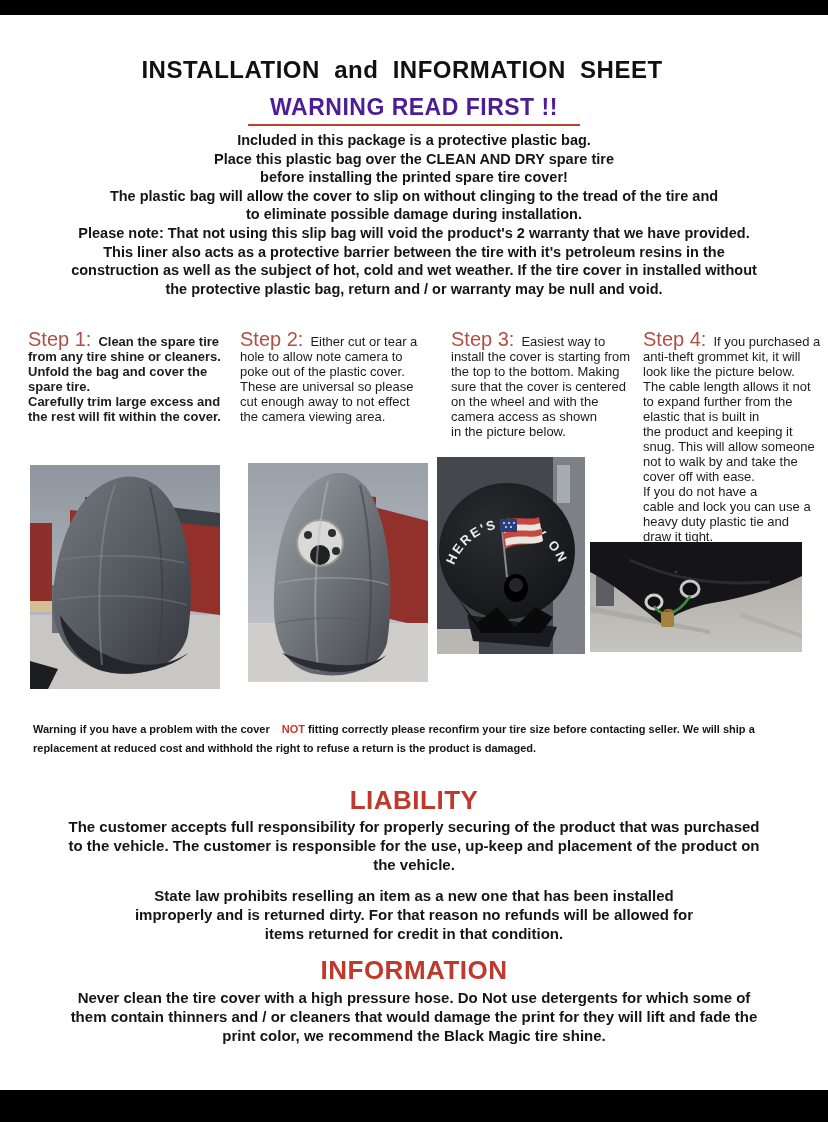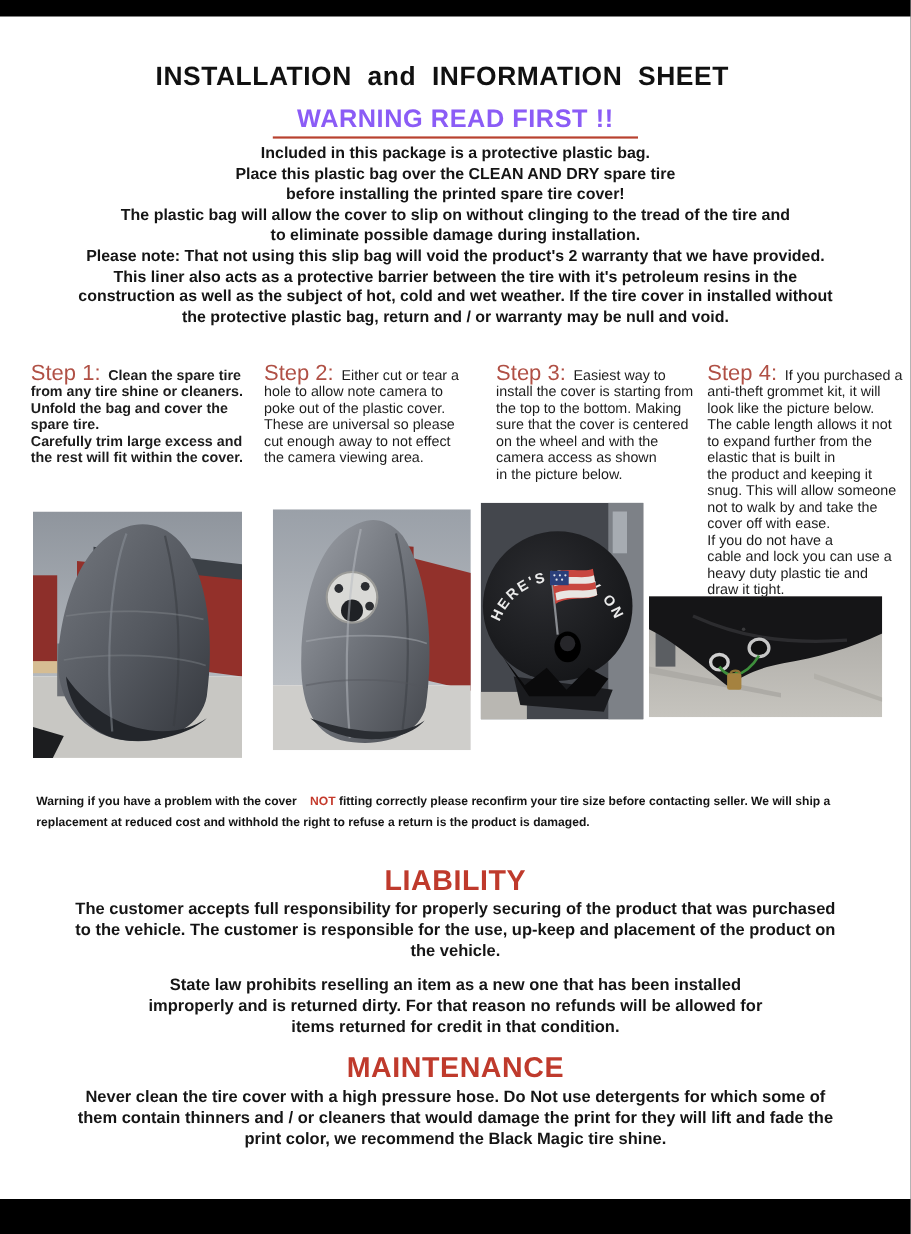--- a/index.html
+++ b/index.html
@@ -11,21 +11,21 @@
   .letterbox{position:absolute;left:0;width:828px;background:#000;}
   .bar-top{top:0;height:15px;}
   .bar-bottom{top:1090px;height:32px;}
 
   .page-title{
     position:absolute;top:56px;left:0;width:804px;text-align:center;
     font-size:24px;font-weight:700;letter-spacing:.5px;white-space:pre;color:#111;
   }
   .warn-wrap{position:absolute;top:94px;left:0;width:828px;text-align:center;}
   .warning-heading{
-    display:inline-block;font-size:23px;font-weight:700;color:#8b5cf6;
+    display:inline-block;font-size:23px;font-weight:700;color:#4c1d95;
     letter-spacing:.5px;border-bottom:2px solid #b8412f;padding:0 22px 3px 22px;
   }
   .intro{
     position:absolute;top:131px;left:14px;width:800px;text-align:center;
     font-size:14.5px;font-weight:700;line-height:18.6px;white-space:pre-line;color:#151515;
   }
 
   .step-col{position:absolute;font-size:13px;line-height:15px;color:#1c1c1c;}
   .step-label{font-size:20px;font-weight:400;color:#b05045;margin-right:7px;}
   .step-text{white-space:pre-line;}
@@ -257,18 +257,18 @@
   </div>
 
   <div class="section-heading liability-heading">LIABILITY</div>
   <div class="body-par liability-par">The customer accepts full responsibility for properly securing of the product that was purchased
 to the vehicle. The customer is responsible for the use, up-keep and placement of the product on
 the vehicle.</div>
   <div class="body-par resale-par">State law prohibits reselling an item as a new one that has been installed
 improperly and is returned dirty. For that reason no refunds will be allowed for
 items returned for credit in that condition.</div>
 
-  <div class="section-heading maintenance-heading">MAINTENANCE</div>
+  <div class="section-heading maintenance-heading">INFORMATION</div>
   <div class="body-par maintenance-par">Never clean the tire cover with a high pressure hose. Do Not use detergents for which some of
 them contain thinners and / or cleaners that would damage the print for they will lift and fade the
 print color, we recommend the Black Magic tire shine.</div>
 
 </div>
 
 </body></html>

